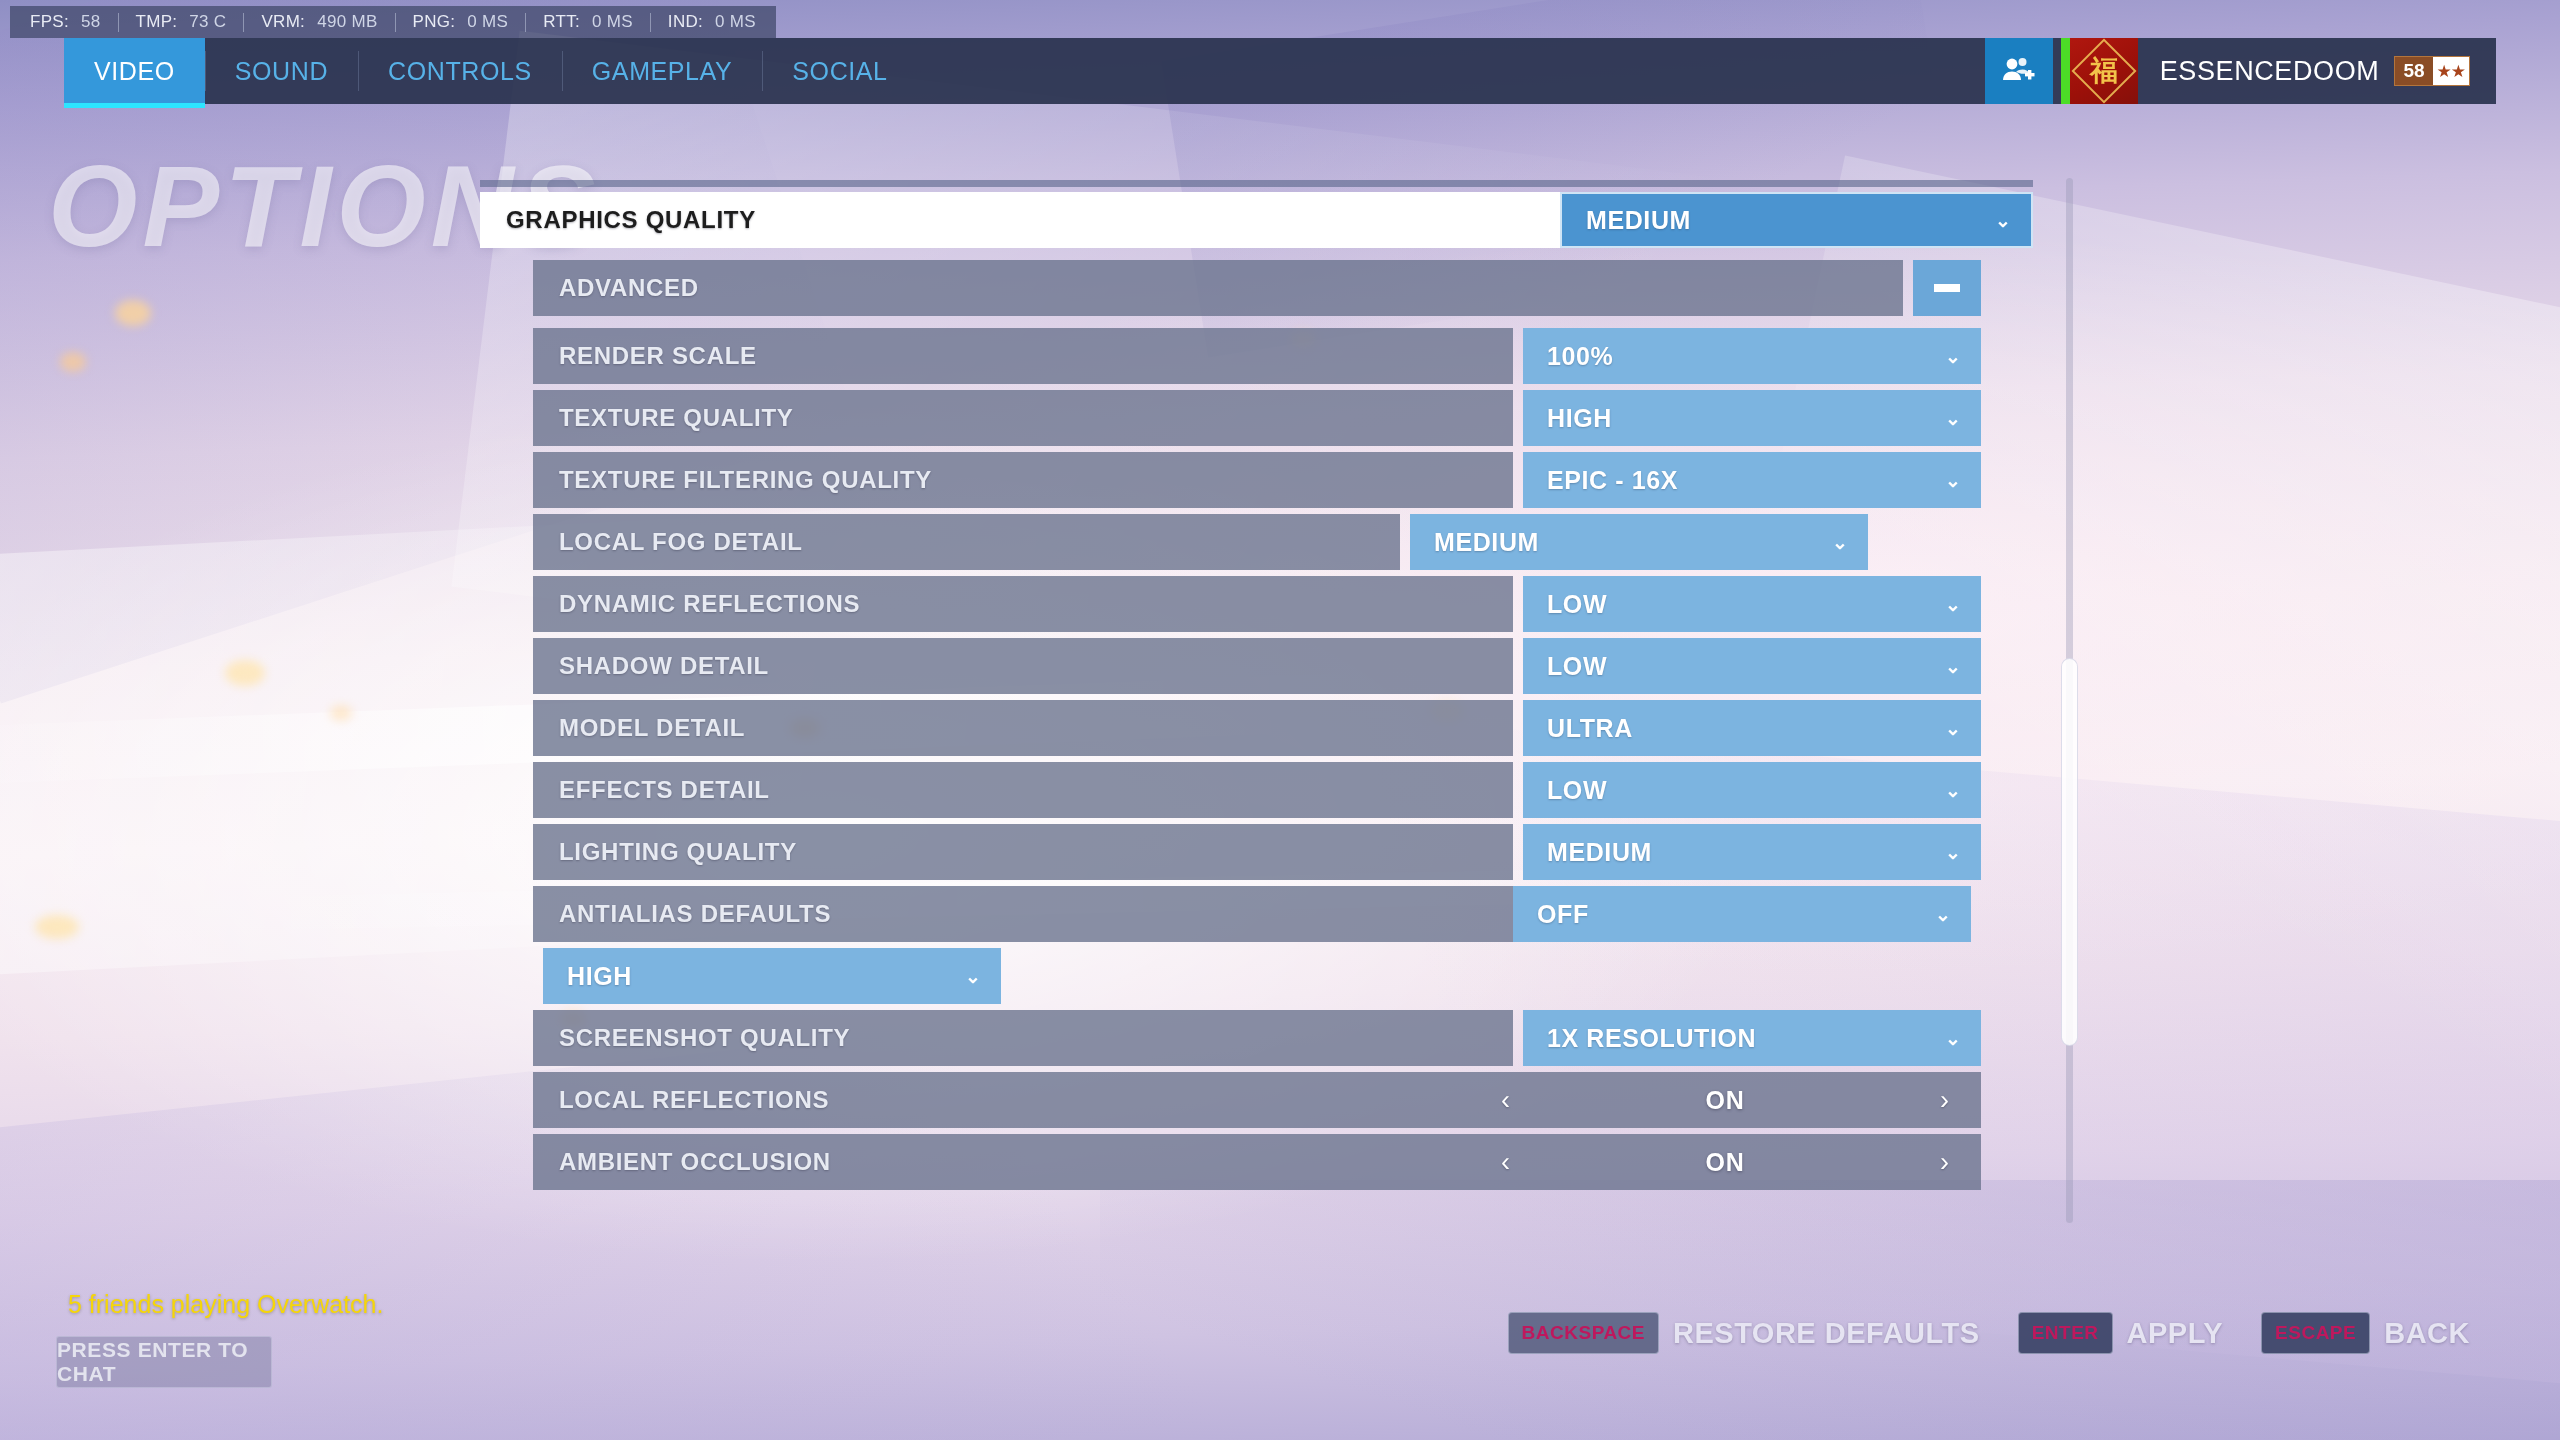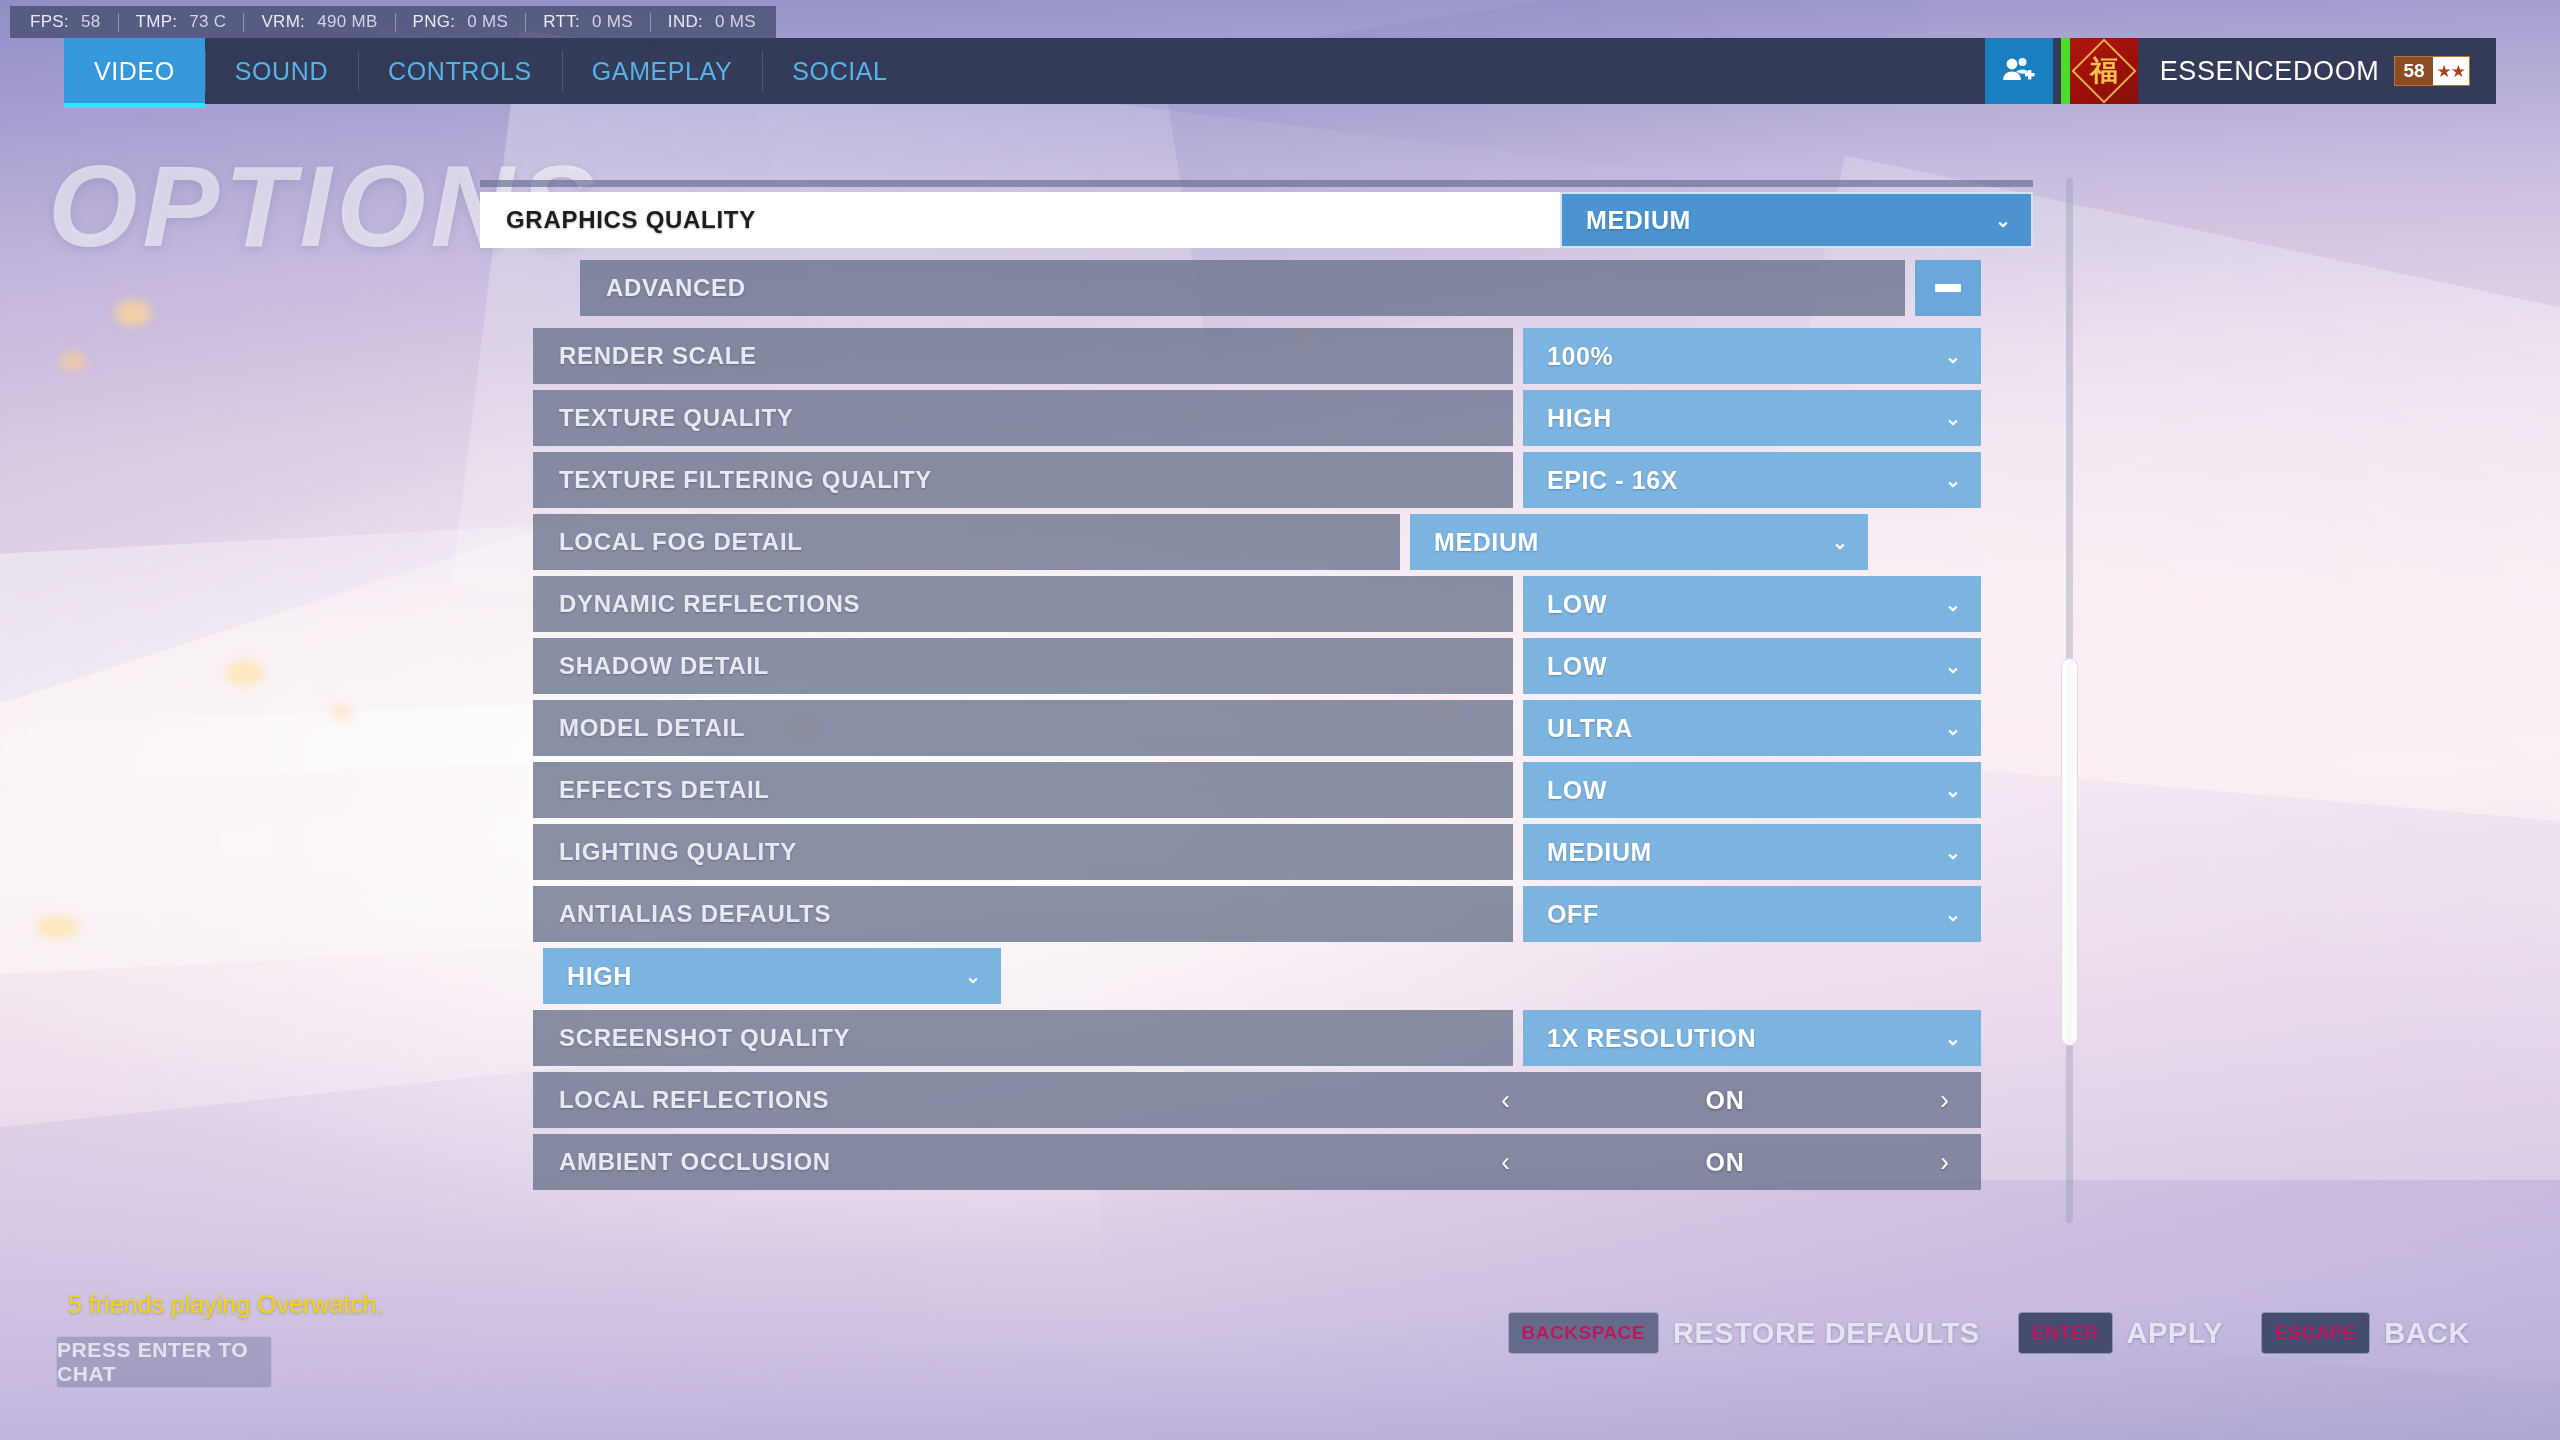--- a/index.html
+++ b/index.html
@@ -422,21 +422,21 @@
       <div class="row-label" style="width:1080px;">
         <span class="lbl">GRAPHICS QUALITY</span>
       </div>
       <div class="dropdown dropdown-strong" style="width:473px;">
         <span class="val">MEDIUM</span>
         <span class="chev">⌄</span>
       </div>
     </div>
 
     <div class="row" style="top:80px; left:533px; width:1448px;">
-      <div class="row-label" style="width:1370px;margin-left:47px;">
+      <div class="row-label" style="width:1370px;">
         <span class="lbl">ADVANCED</span>
       </div>
       <div class="collapse-btn" style="width:68px; margin-left:10px;">
         <span class="minus"></span>
       </div>
     </div>
 
     <div id="setting-rows">
         <div class="row" style="top: 148px; left: 533px; width: 1448px;">
           <div class="row-label" style="width: 980px;">
@@ -516,21 +516,21 @@
           </div>
           <div class="dropdown" style="width: 458px; margin-left: 10px;">
             <span class="val">MEDIUM</span>
             <span class="chev">⌄</span>
           </div>
         </div>
         <div class="row" style="top: 706px; left: 533px; width: 1448px;">
           <div class="row-label" style="width: 980px;">
             <span class="lbl">ANTIALIAS DEFAULTS</span>
           </div>
-          <div class="dropdown" style="width: 458px; margin-left: 10px;">
+          <div class="dropdown" style="width: 458px; ">
             <span class="val">OFF</span>
             <span class="chev">⌄</span>
           </div>
         </div>
         <div class="row" style="top: 768px; left: 533px; width: 1448px;">
           <div class="dropdown" style="width: 458px; margin-left: 10px;">
             <span class="val">HIGH</span>
             <span class="chev">⌄</span>
           </div>
         </div>

